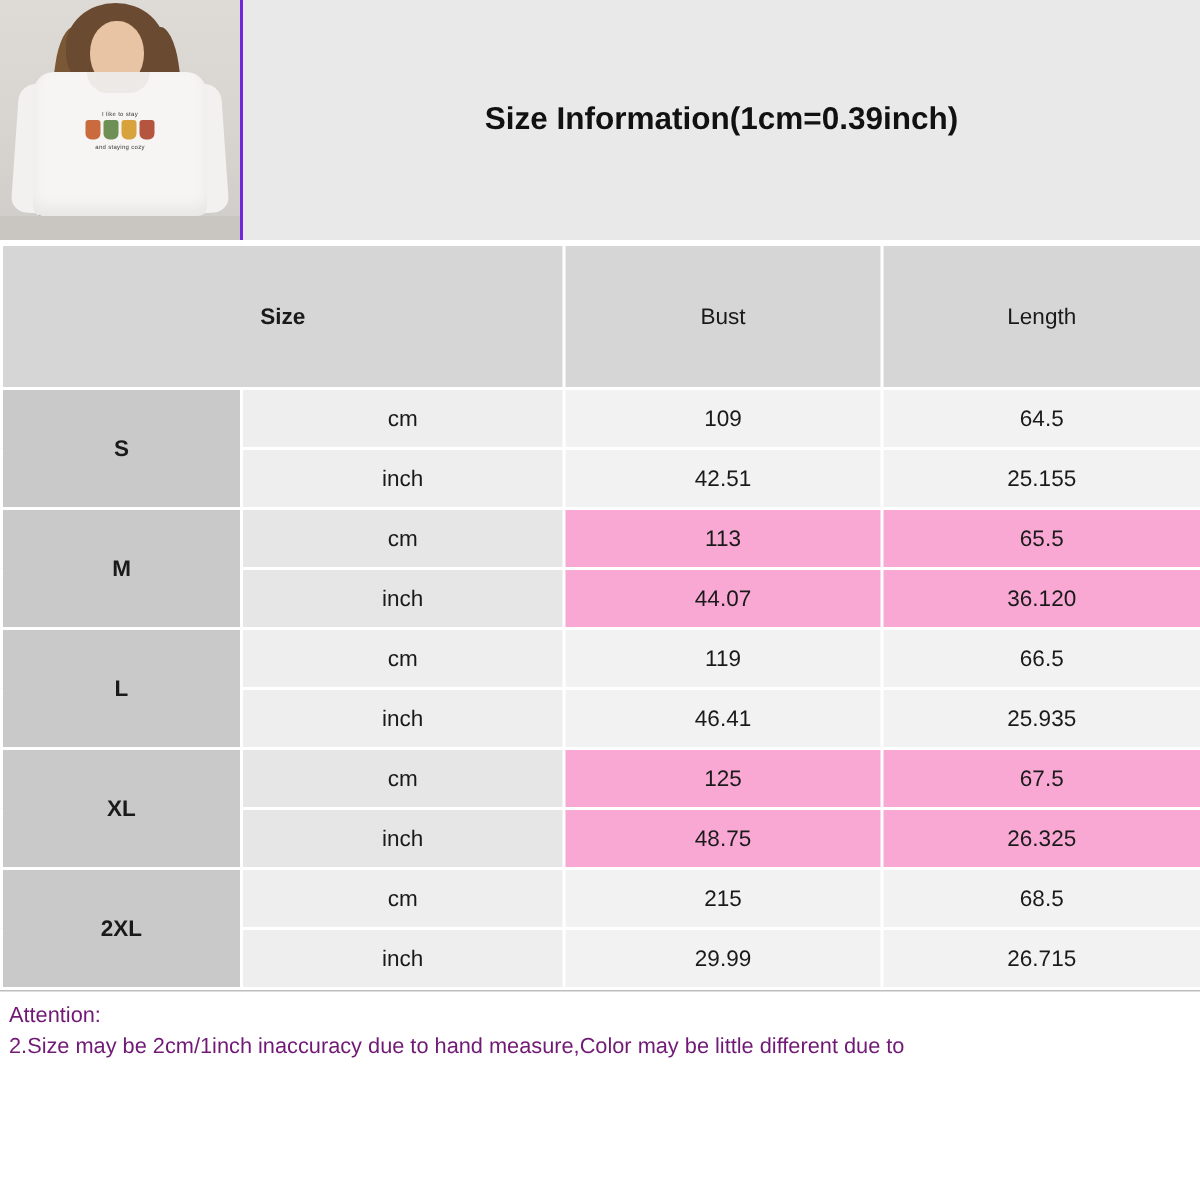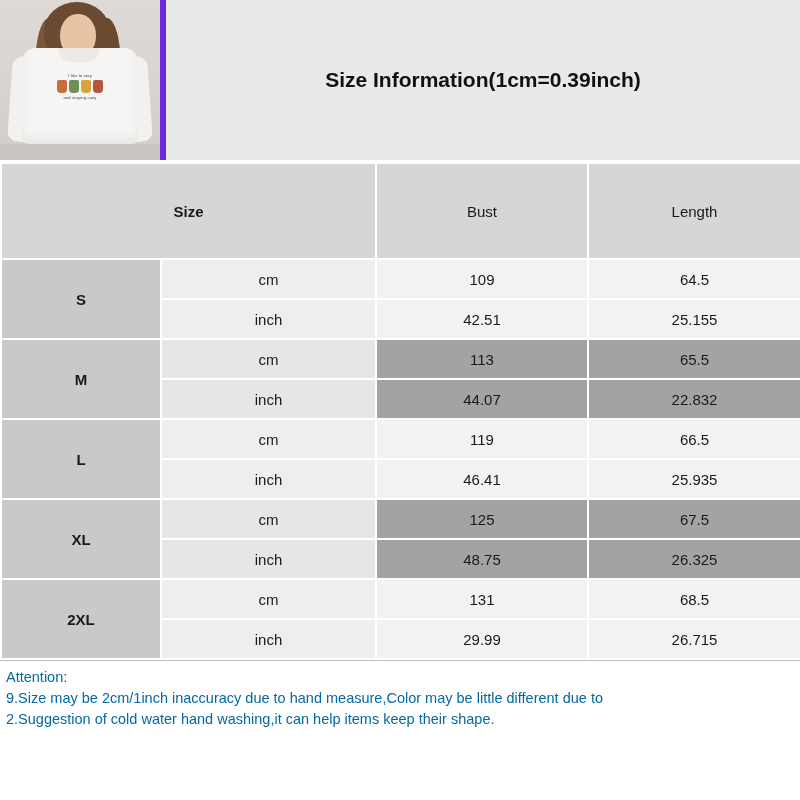--- a/index.html
+++ b/index.html
@@ -169,21 +169,21 @@
     height: 16px;
     background: #c9c6c1;
   }
 
   .title-cell {
     flex: 1 1 auto;
     background: #e9e9ea;
     display: flex;
     align-items: center;
     justify-content: center;
-    border-left: 6px solid #6d28d9;
+    border-left: 2px solid #6d28d9;
   }
   .title-text {
     font-size: 21px;
     font-weight: bold;
     color: #111111;
     text-align: center;
   }
 
   
   table.size-table {
@@ -226,35 +226,35 @@
     font-weight: normal;
     font-size: 14px;
     height: 36px;
   }
   .val-cell {
     background: #f2f2f2;
     font-size: 15px;
     height: 36px;
   }
   .row-alt .unit-cell { background: #e6e6e6; }
-  .row-alt .val-cell  { background: #a3a3a3; }
+  .row-alt .val-cell  { background: #f9a8d4; }
 
   
   .attention {
     width: 800px;
     box-sizing: border-box;
     padding: 6px 6px 10px 6px;
     background: #ffffff;
     border-top: 1px solid #bdbdbd;
   }
   .attention p {
     margin: 0;
     font-size: 14.5px;
     line-height: 21px;
-    color: #0369a1;
+    color: #701a75;
   }
 </style>
 </head>
 <body>
 
 <div class="page">
 
   <div class="top-band">
 
     <div class="photo-cell">
@@ -314,21 +314,21 @@
 
       <tr class="row-alt">
         <td class="size-label" rowspan="2">M</td>
         <td class="unit-cell">cm</td>
         <td class="val-cell">113</td>
         <td class="val-cell">65.5</td>
       </tr>
       <tr class="row-alt">
         <td class="unit-cell">inch</td>
         <td class="val-cell">44.07</td>
-        <td class="val-cell">22.832</td>
+        <td class="val-cell">36.120</td>
       </tr>
 
       <tr>
         <td class="size-label" rowspan="2">L</td>
         <td class="unit-cell">cm</td>
         <td class="val-cell">119</td>
         <td class="val-cell">66.5</td>
       </tr>
       <tr>
         <td class="unit-cell">inch</td>
@@ -344,30 +344,29 @@
       </tr>
       <tr class="row-alt">
         <td class="unit-cell">inch</td>
         <td class="val-cell">48.75</td>
         <td class="val-cell">26.325</td>
       </tr>
 
       <tr>
         <td class="size-label" rowspan="2">2XL</td>
         <td class="unit-cell">cm</td>
-        <td class="val-cell">131</td>
+        <td class="val-cell">215</td>
         <td class="val-cell">68.5</td>
       </tr>
       <tr>
         <td class="unit-cell">inch</td>
         <td class="val-cell">29.99</td>
         <td class="val-cell">26.715</td>
       </tr>
     </tbody>
   </table>
 
   <div class="attention">
     <p>Attention:</p>
-    <p>9.Size may be 2cm/1inch inaccuracy due to hand measure,Color may be little different due to</p>
-    <p>2.Suggestion of cold water hand washing,it can help items keep their shape.</p>
+    <p>2.Size may be 2cm/1inch inaccuracy due to hand measure,Color may be little different due to</p>
   </div>
 
 </div>
 
 </body></html>

